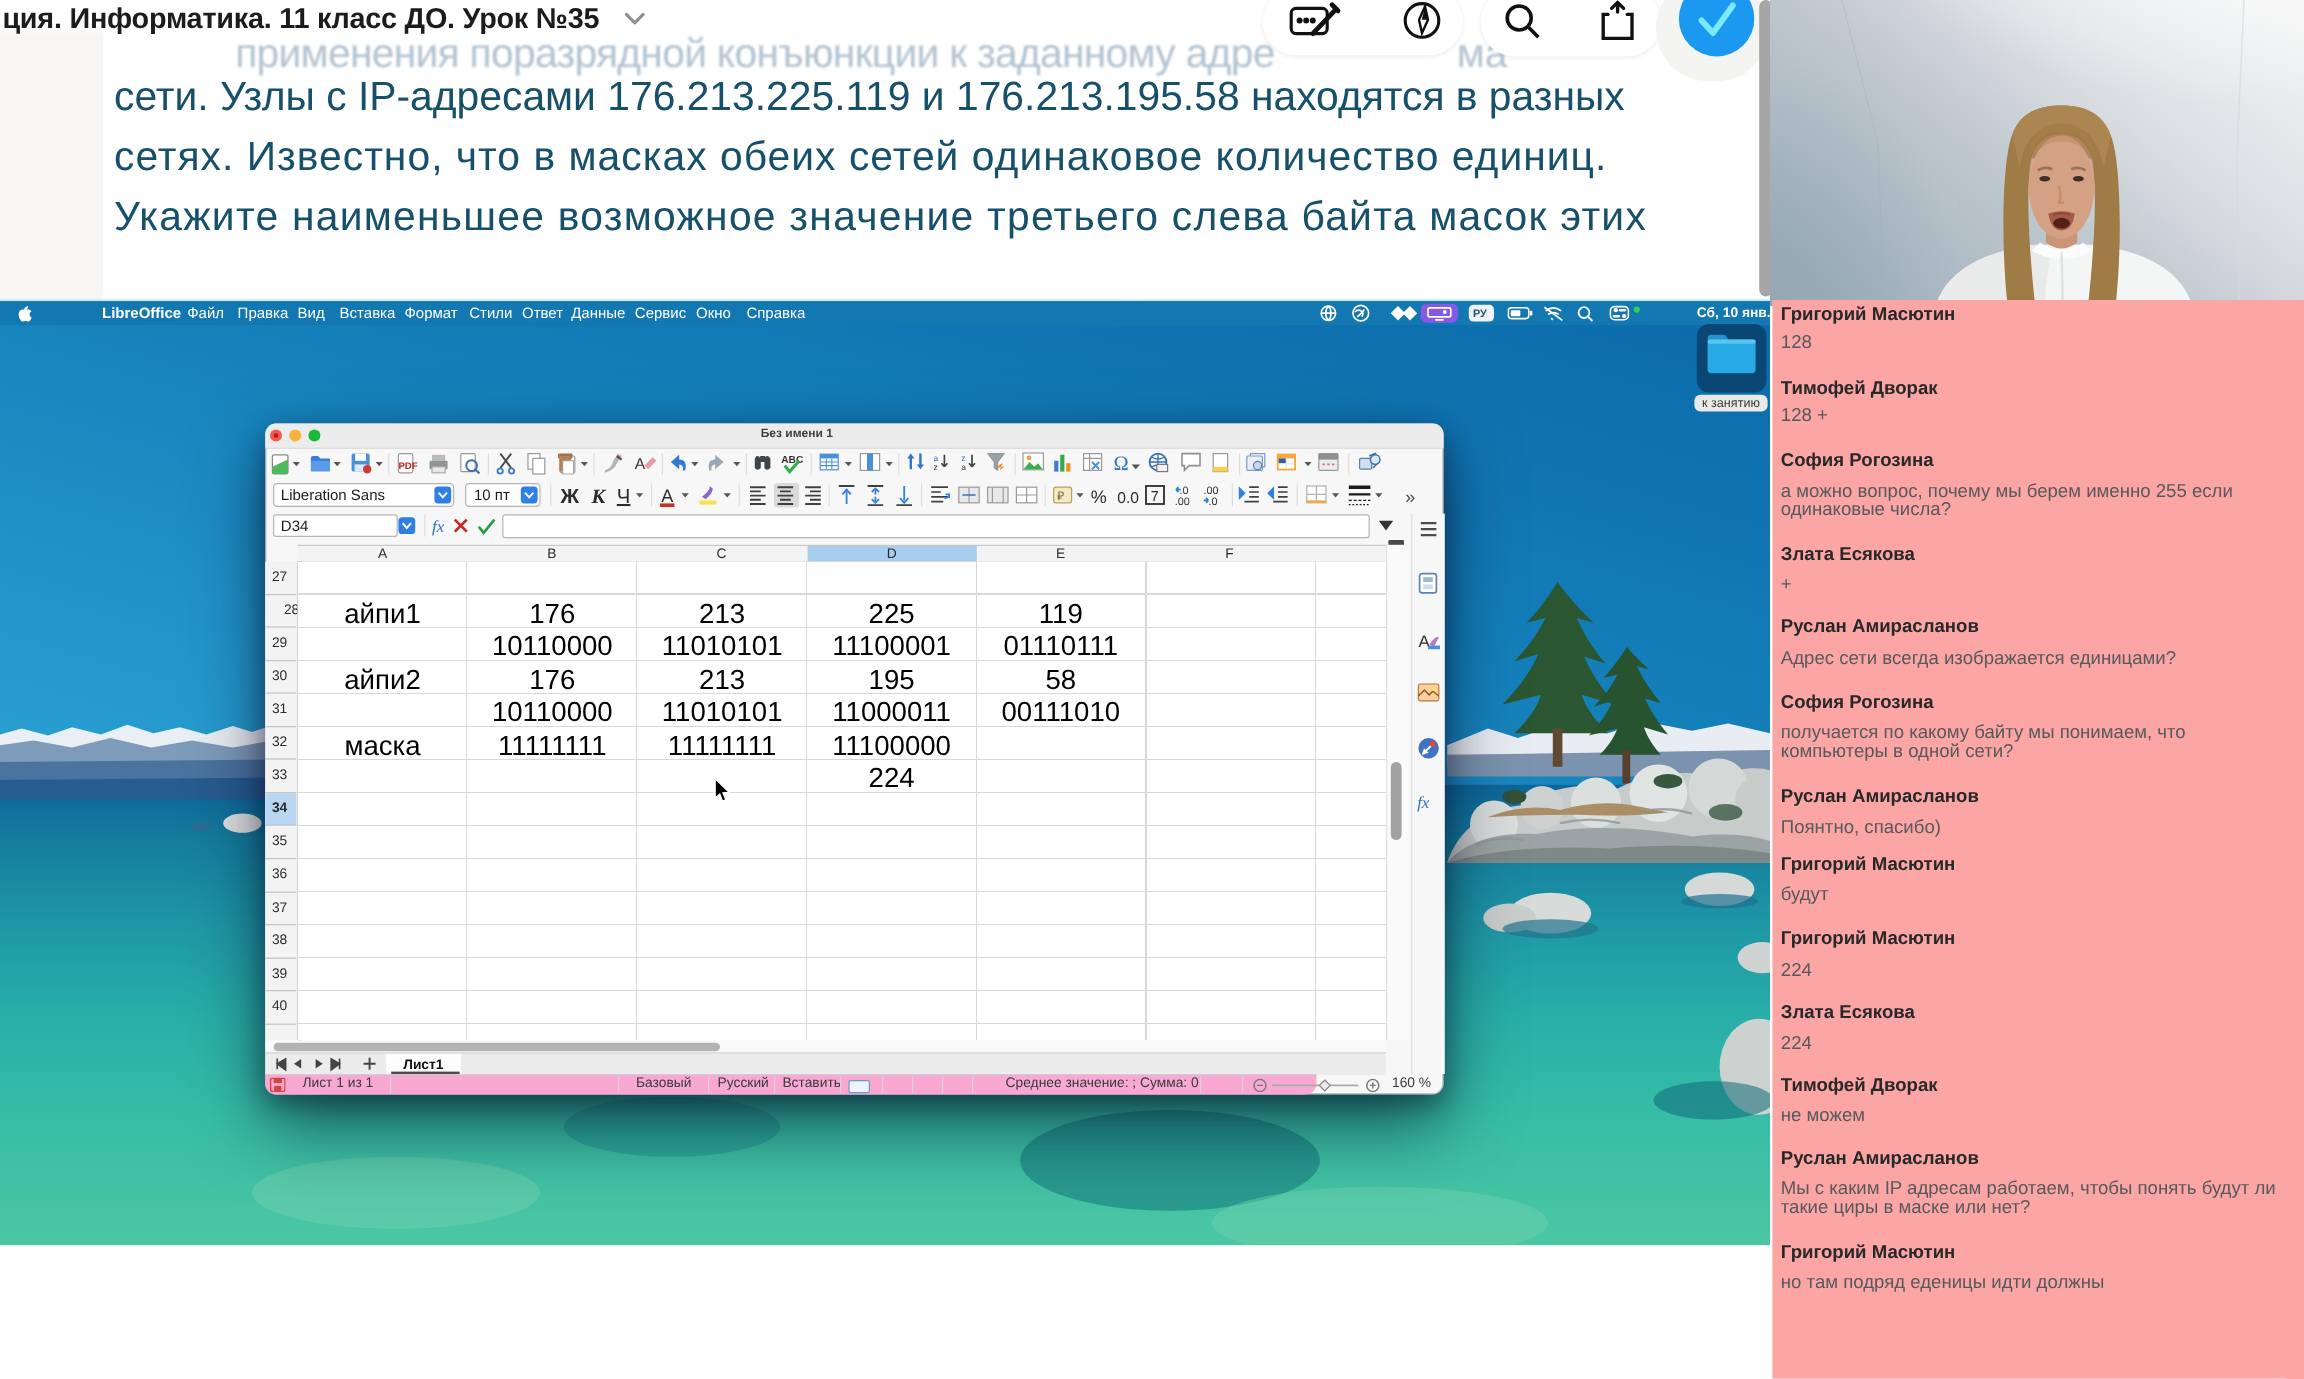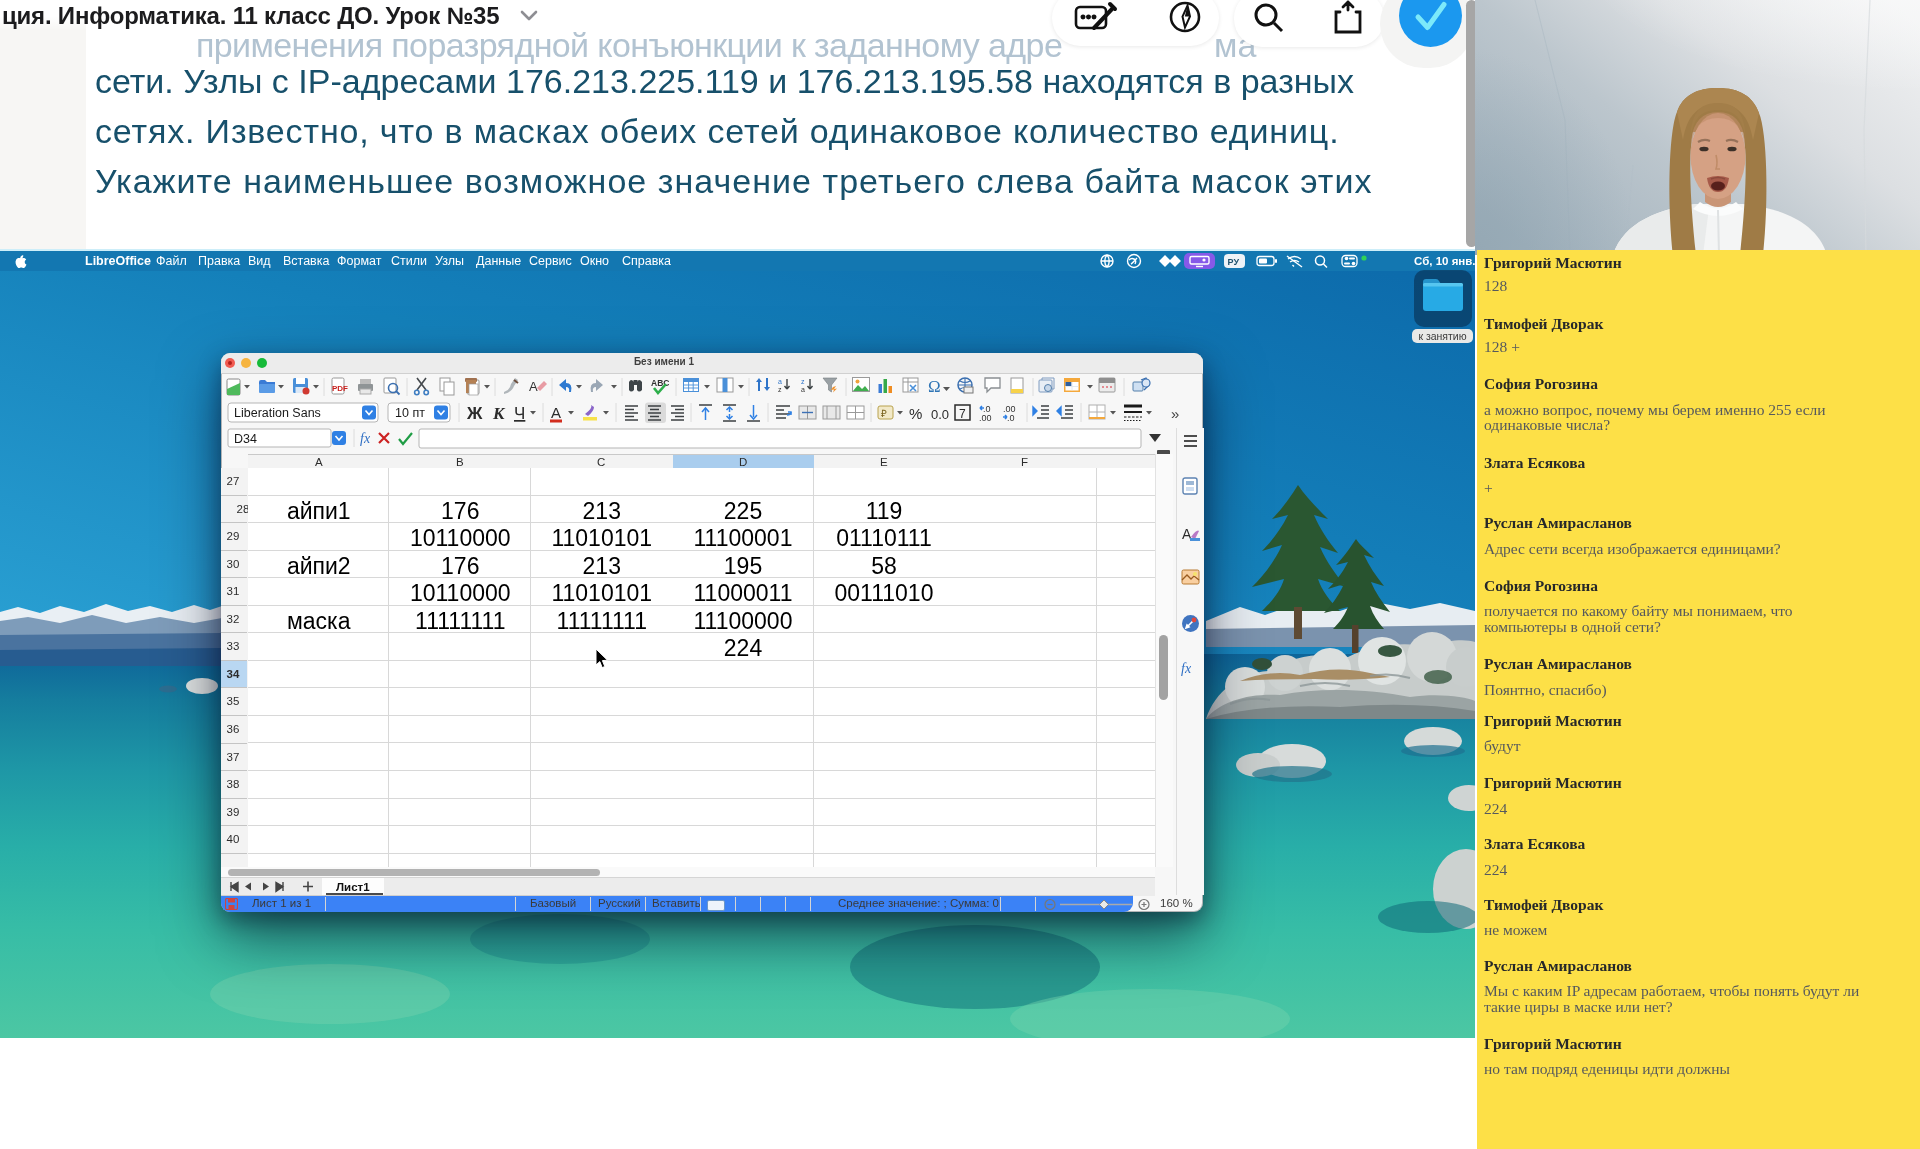--- a/index.html
+++ b/index.html
@@ -28,21 +28,21 @@
 #colhdr{left:27px;top:101px;width:907px;height:14px;background:#f3f3f3;border-top:1px solid #c9c9c9;border-bottom:1px solid #b9b9b9;}
 .ch{position:absolute;top:1px;font-size:11.5px;color:#2c2c2c;}
 #rowhdr{left:0;top:115px;width:27px;height:399px;overflow:hidden;background:#f3f3f3;border-right:4px solid #7f1d1d;}
 .rh{position:absolute;width:24px;text-align:center;font-size:11.5px;color:#2c2c2c;}
 #grid{left:27px;top:115px;width:907px;height:399px;background:
  repeating-linear-gradient(to bottom,transparent 0,transparent 26.55px,#d8d8d8 26.55px,#d8d8d8 27.55px),
  repeating-linear-gradient(to right,transparent 0,transparent 140.5px,#d8d8d8 140.5px,#d8d8d8 141.5px),#fff;}
 .cell{position:absolute;font-size:23px;color:#000;transform:translateX(-50%);white-space:nowrap;}
 #hsb{left:0px;top:514px;width:934px;height:10px;background:#fafafa;}
 #tabbar{left:0;top:524px;width:934px;height:18px;background:#ececec;border-top:1px solid #d5d5d5;}
-#statusbar{left:0;top:542px;width:876px;height:16px;background:#3b82f6;border-top:1px solid #cfcfcf;border-radius:0 0 9px 9px;font-size:11.5px;color:#3a3a3a;padding-left:36px;}
+#statusbar{left:0;top:542px;width:876px;height:16px;background:#f9a8d4;border-top:1px solid #cfcfcf;border-radius:0 0 9px 9px;font-size:11.5px;color:#3a3a3a;}
 .sbi{position:absolute;top:1px;font-size:11.5px;color:#3a3a3a;white-space:nowrap;}
 #vsb{left:934px;top:101px;width:17px;height:413px;background:#fafafa;border-left:1px solid #e2e2e2;}
 #sidebar{left:955px;top:75px;width:27px;height:467px;background:#f7f7f7;border-left:1px solid #ddd;}
 </style></head>
 <body>
 
 <div class="abs" id="doc">
   <div class="abs" id="docleft"></div>
   <div id="dline1">применения поразрядной конъюнкции к заданному адре</div>
     <div id="dline1b">ма</div>
@@ -221,21 +221,21 @@
     <svg class="abs" style="left:13px;top:3px;" width="14" height="15" viewBox="0 0 14 15">
         <path d="M9.6 3.7c.8-.9.7-2.3.6-2.5-.8 0-1.8.5-2.3 1.1-.5.6-.8 1.5-.7 2.4.9.1 1.8-.4 2.4-1zM11.7 8c0-1.7 1.4-2.5 1.5-2.6-.8-1.2-2.1-1.3-2.5-1.4-1.1-.1-2 .6-2.6.6-.5 0-1.3-.6-2.2-.6-1.1 0-2.2.7-2.8 1.7-1.2 2-.3 5.1.9 6.7.5.8 1.2 1.7 2.1 1.6.8 0 1.2-.5 2.2-.5 1 0 1.3.5 2.2.5.9 0 1.5-.8 2-1.6.6-.9.9-1.8.9-1.9-.1 0-1.7-.7-1.7-2.5z" fill="#fff"></path>
       </svg>
     <div class="mi" style="left:42px;font-weight:bold;">LibreOffice</div>
     <div class="mi" style="left:113px;">Файл</div>
     <div class="mi" style="left:155px;">Правка</div>
     <div class="mi" style="left:205px;">Вид</div>
     <div class="mi" style="left:240px;">Вставка</div>
     <div class="mi" style="left:294px;">Формат</div>
     <div class="mi" style="left:348px;">Стили</div>
-    <div class="mi" style="left:392px;">Узлы</div>
+    <div class="mi" style="left:392px;">Ответ</div>
     <div class="mi" style="left:433px;">Данные</div>
     <div class="mi" style="left:486px;">Сервис</div>
     <div class="mi" style="left:537px;">Окно</div>
     <div class="mi" style="left:579px;">Справка</div>
     <div class="mi" style="left:1371px;font-weight:bold;font-size:11.5px;top:3.5px;">Сб, 10 янв.&nbsp;&nbsp;20:03</div>
     <svg class="abs" style="left:1098px;top:2px;" width="270" height="17" viewBox="0 0 270 17">
       <g fill="none" stroke="#fff" stroke-width="1.4">
         <circle cx="9" cy="8" r="6"></circle>
           <path d="M3 8 h12 M9 2 c-3 3 -3 9 0 12 M9 2 c3 3 3 9 0 12"></path>
         <circle cx="36" cy="8" r="6.5"></circle>
@@ -748,21 +748,21 @@
         <text x="4" y="245" font-size="14" font-style="italic" fill="#2f6fc4" font-family="Liberation Serif">fx</text>
       </svg>
     </div>
 
     <svg class="abs" style="left:374px;top:296px;" width="15" height="22" viewBox="0 0 15 22">
       <path d="M1 0 L1 16 L4.8 12.6 L7.2 18.6 L9.8 17.5 L7.4 11.6 L12.5 11.2 Z" fill="#000" stroke="#fff" stroke-width="1"></path>
     </svg>
   </div>
 </div>
 
-<div class="abs" id="chat" style="left:1477px;top:250px;width:443px;height:899px;background:#fde047;font-family:Liberation Serif, serif;">
+<div class="abs" id="chat" style="left:1477px;top:250px;width:443px;height:899px;background:#fca5a5;">
     <div class="cname" style="left: 7px; top: 4px;">Григорий Масютин</div>
     <div class="cmsg" style="left: 7px; top: 27px;">128</div>
     <div class="cname" style="left: 7px; top: 65px;">Тимофей Дворак</div>
     <div class="cmsg" style="left: 7px; top: 88px;">128 +</div>
     <div class="cname" style="left: 7px; top: 125px;">София Рогозина</div>
     <div class="cmsg" style="left: 7px; top: 151px;">а можно вопрос, почему мы берем именно 255 если</div>
     <div class="cmsg" style="left: 7px; top: 166px;">одинаковые числа?</div>
     <div class="cname" style="left: 7px; top: 204px;">Злата Есякова</div>
     <div class="cmsg" style="left: 7px; top: 229px;">+</div>
     <div class="cname" style="left: 7px; top: 264px;">Руслан Амирасланов</div>

